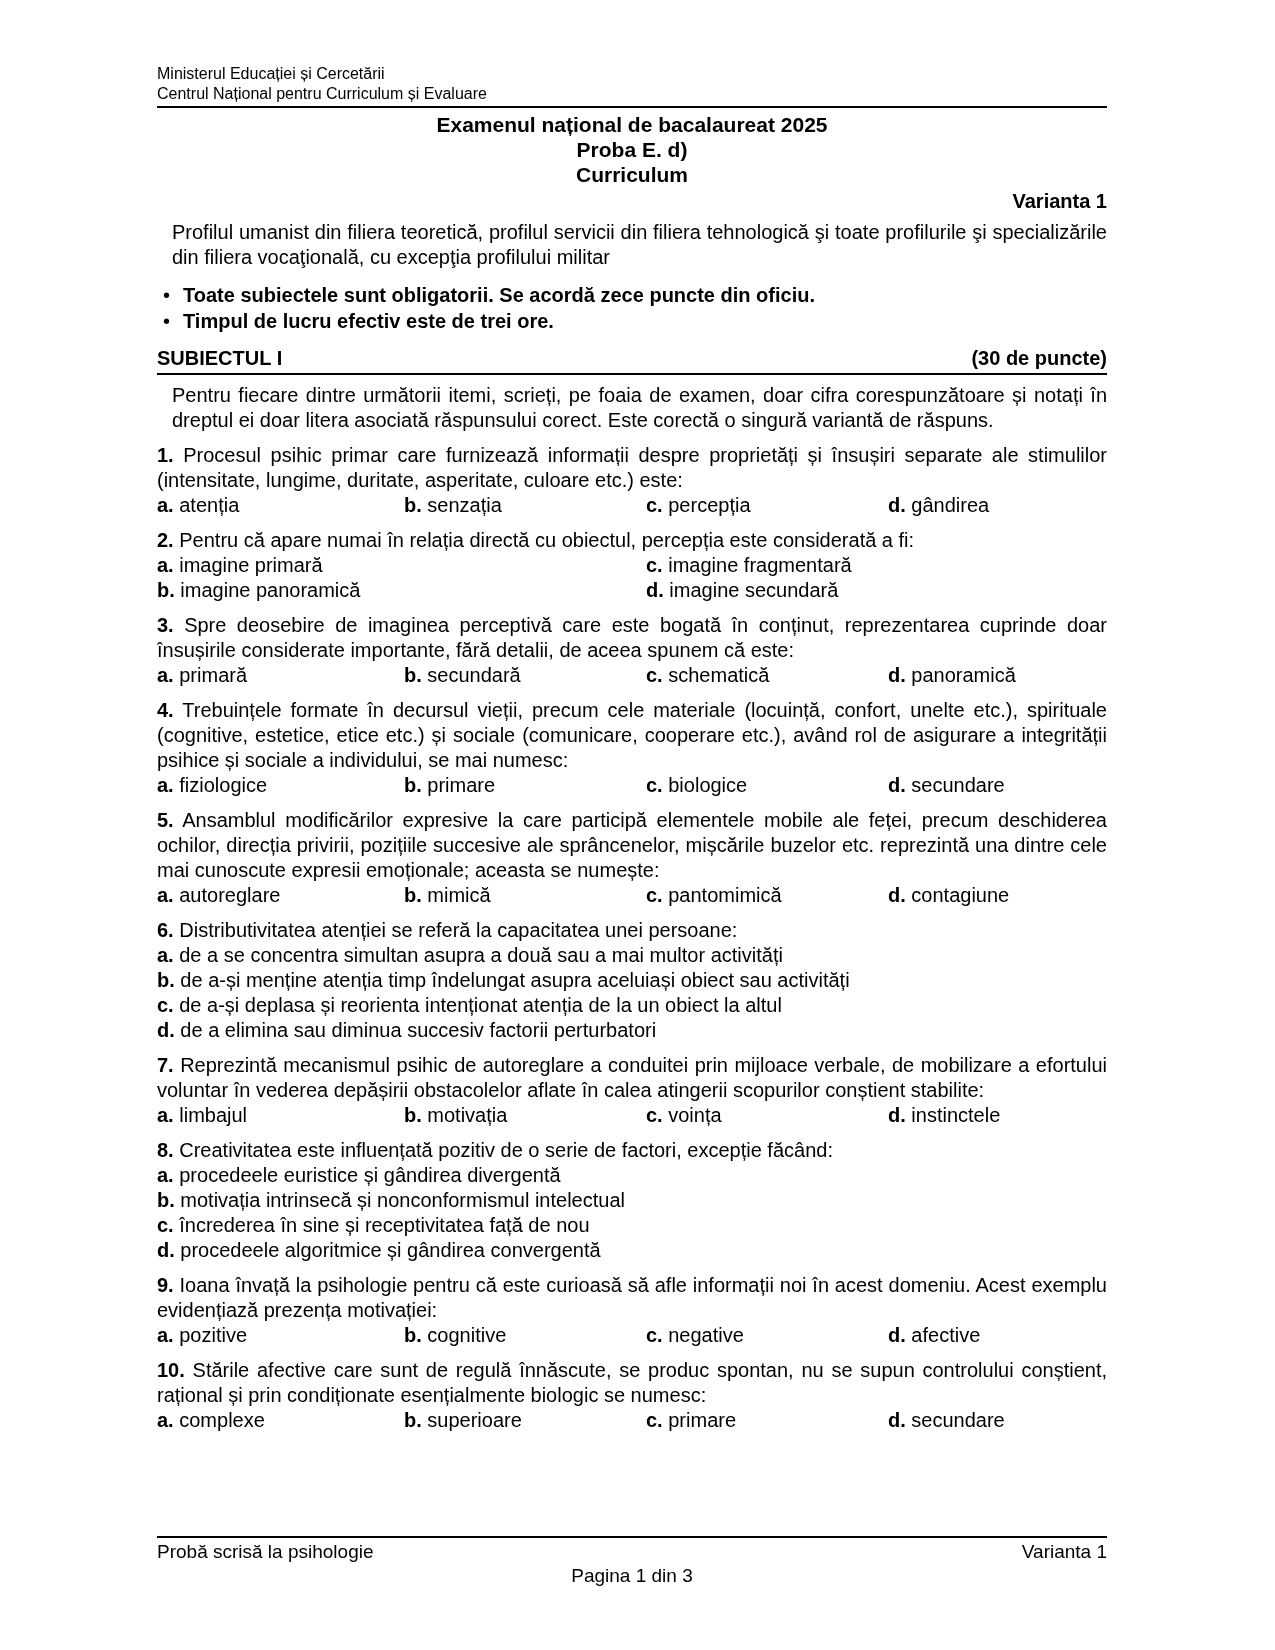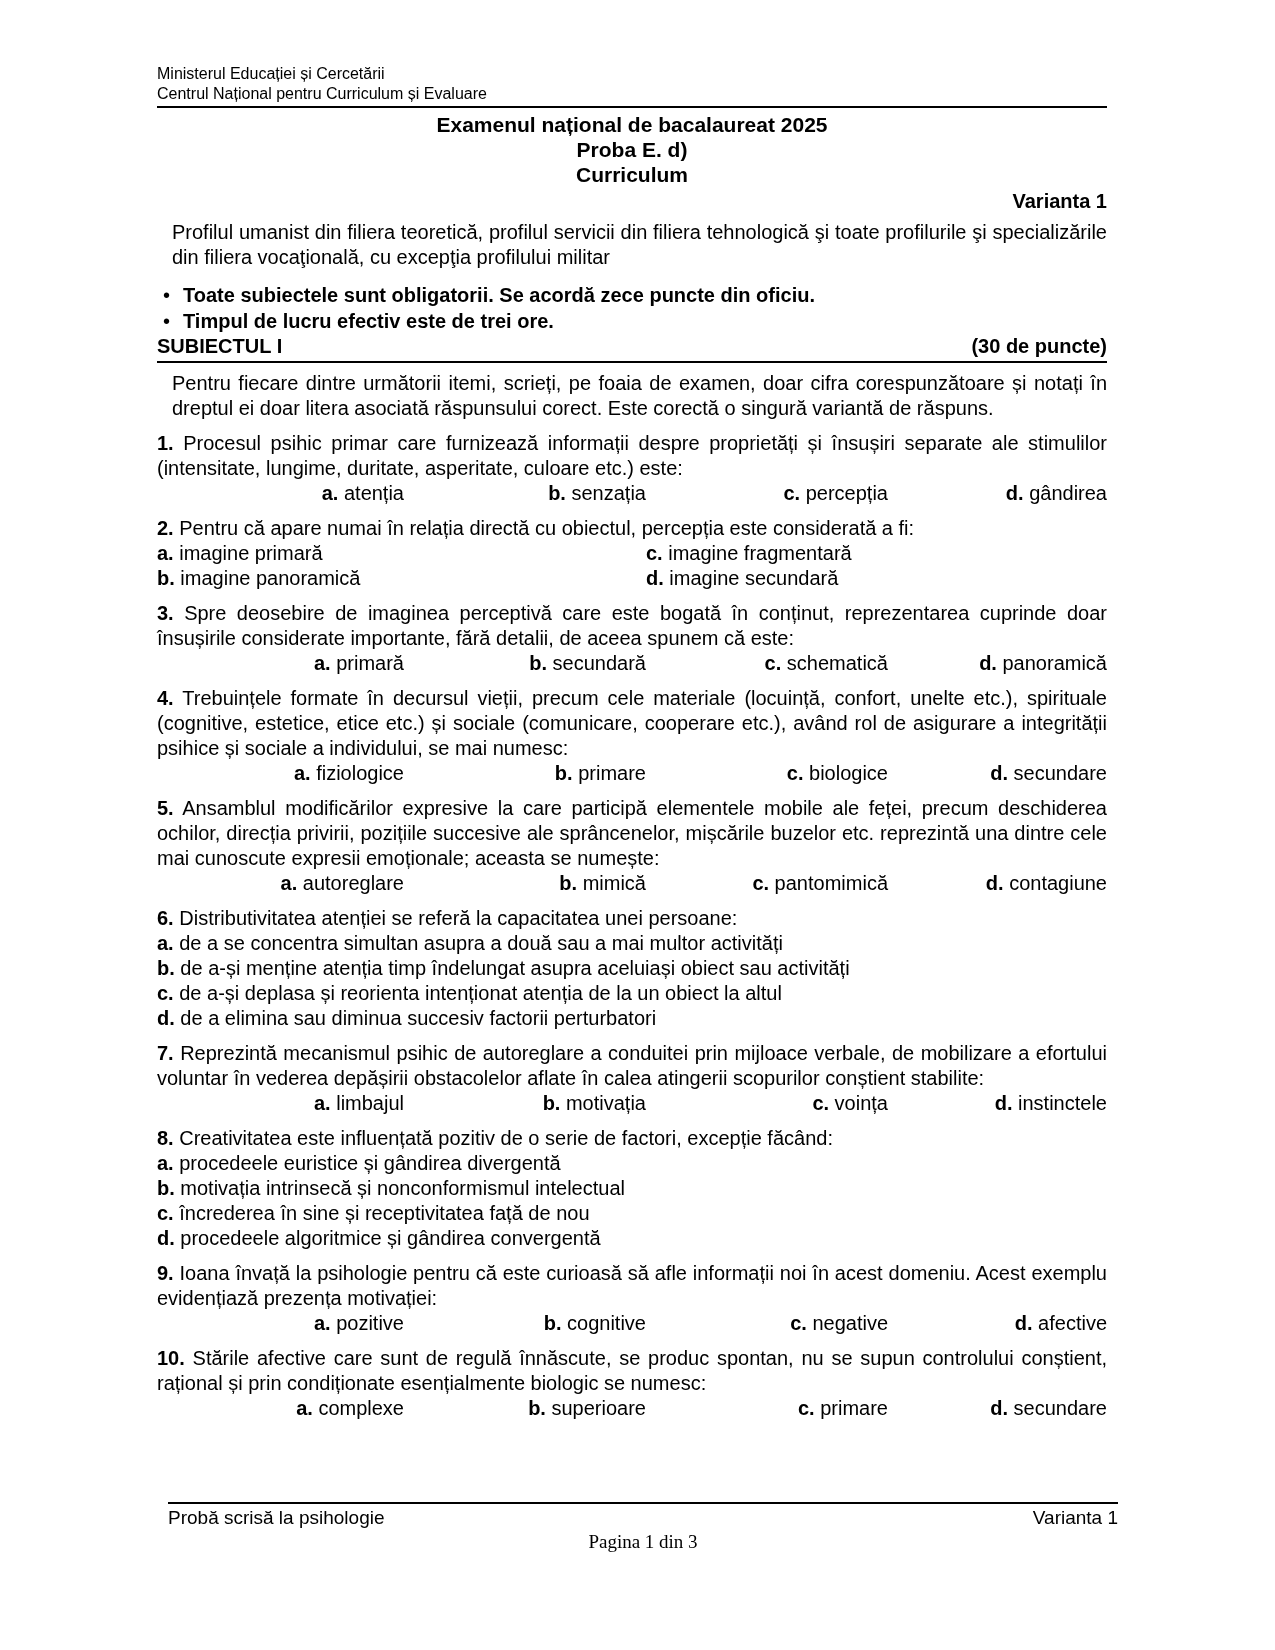--- a/index.html
+++ b/index.html
@@ -65,69 +65,67 @@
     padding-left: 6px;
     flex: 0 0 auto;
     font-weight: normal;
   }
   .section-head {
     display: flex;
     justify-content: space-between;
     font-weight: bold;
     font-size: 20px;
     line-height: 25px;
-    margin-top: 0;
+    margin-top: 12px;
     border-bottom: 2px solid #000;
     padding-bottom: 2px;
   }
   .instructions {
     margin-top: 8px;
   }
   
   .question {
     margin-top: 10px;
     font-size: 20px;
     line-height: 25px;
   }
   .q-text {
     margin: 0;
     text-align: justify;
   }
   .q-options { display: block; }
   .q-options.layout-columns-4 {
     display: grid;
     grid-template-columns: 247px 242px 242px 1fr;
-    text-align: right;
   }
   .q-options.layout-columns-2 {
     display: grid;
     grid-template-columns: 489px 1fr;
     grid-template-rows: auto auto;
     grid-auto-flow: column;
   }
   .q-options.layout-stacked .option { display: block; }
   .option { white-space: nowrap; }
   b { font-weight: bold; }
   
   .footer {
     position: absolute;
     left: 157px;
     width: 950px;
-    top: 1502px;
+    top: 1536px;
     font-size: 19px;
     line-height: 24px;
-    margin-left: 11px;
   }
   .footer-rule { border-bottom: 2px solid #000; }
   .footer-line1 {
     display: flex;
     justify-content: space-between;
     padding-top: 2px;
   }
-  .footer-line2 { text-align: center; font-family: Liberation Serif, serif; }
+  .footer-line2 { text-align: center; }
 </style>
 </head>
 <body>
 
 <div class="content">
 
   <div class="doc-header">
     <div>Ministerul Educației și Cercetării</div>
     <div>Centrul Național pentru Curriculum și Evaluare</div>
     <div class="header-rule"></div>

